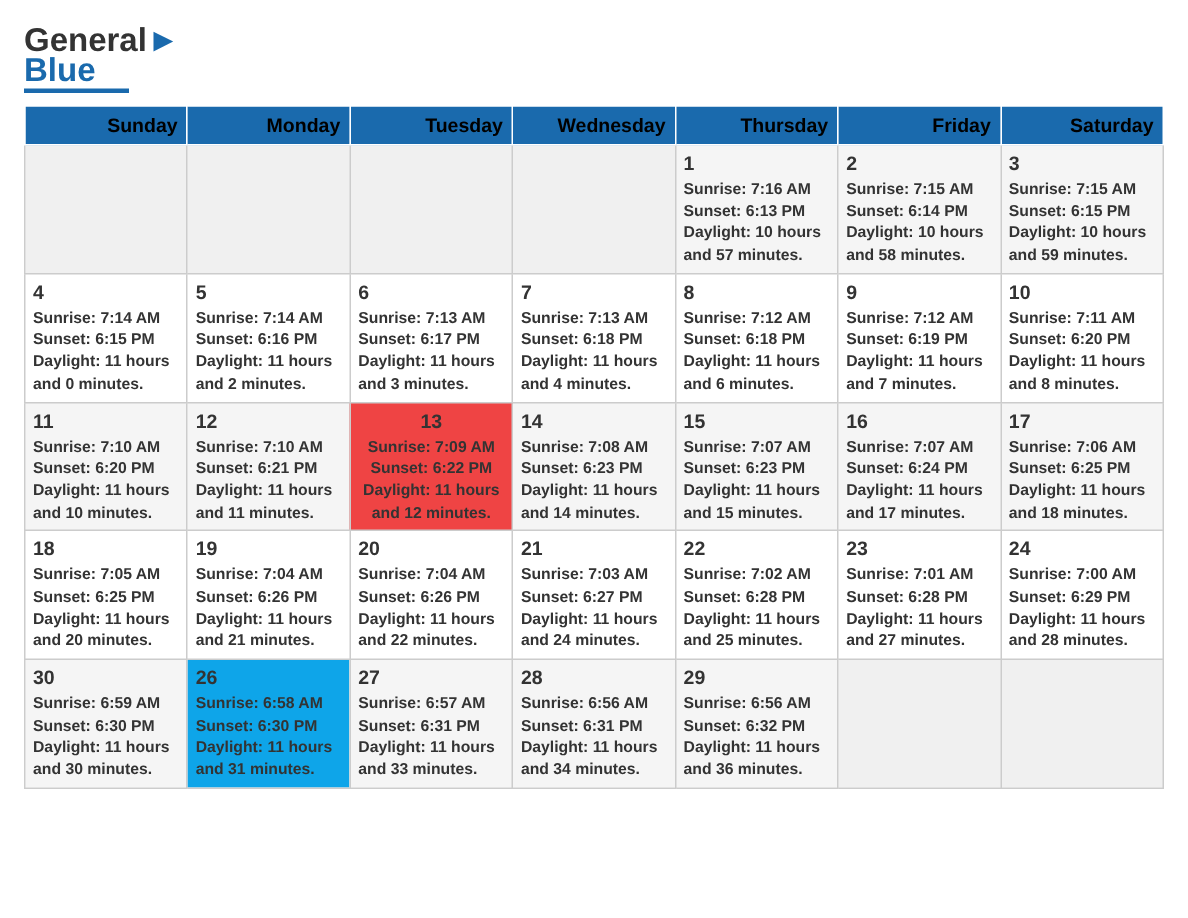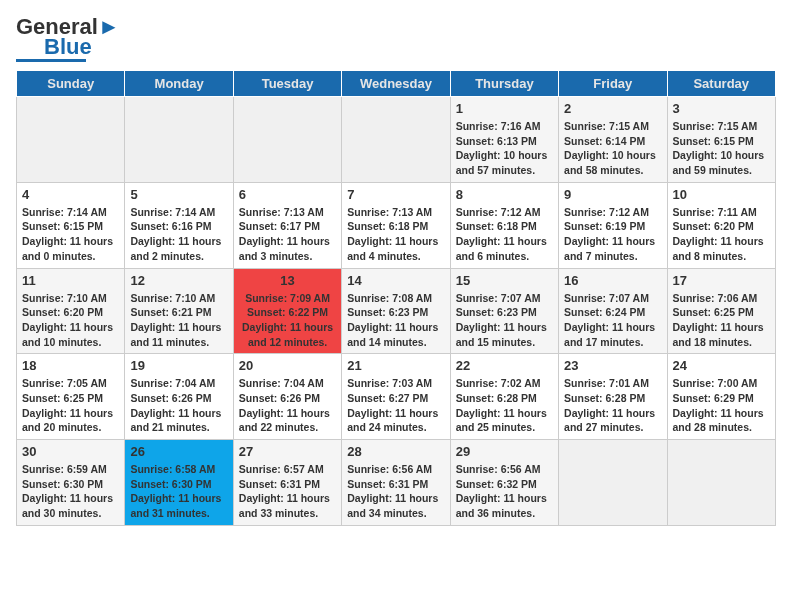--- a/index.html
+++ b/index.html
@@ -34,22 +34,22 @@
       background: #1a6aad;
       margin-top: 1px;
     }
     .title-block { text-align: right; }
     .title-block h1 { font-size: 36px; color: #333; font-weight: bold; }
     .title-block h2 { font-size: 15px; color: #555; font-weight: normal; }
 
     .calendar { width: 100%; border-collapse: collapse; }
     .calendar th {
       background: #1a6aad;
-      color: #e5e5e5;
-      text-align: center;
+      color: #000000;
+      text-align: right;
       padding: 5px 6px;
       font-size: 13px;
       font-weight: bold;
       border: 1px solid #fff;
     }
     .calendar td {
       vertical-align: top;
       border: 1px solid #ccc;
       padding: 4px 5px;
       width: calc(100%/7);
@@ -72,21 +72,21 @@
 </head>
 <body>
 
 <div class="header">
   <div class="logo">
     <div style="display:flex;align-items:center;">
       <span class="logo-text">
         General<span class="blue">►</span>
       </span>
     </div>
-    <div style="display:flex;align-items:center;margin-top:-2px;margin-left:28px;">
+    <div style="display:flex;align-items:center;margin-top:-2px;">
       <span class="logo-text" style="color:#1a6aad;font-size:22px;">Blue</span>
     </div>
     <div class="logo-line"></div>
   </div>
   <div class="title-block">
     <h1></h1>
     <h2></h2>
   </div>
 </div>
 

